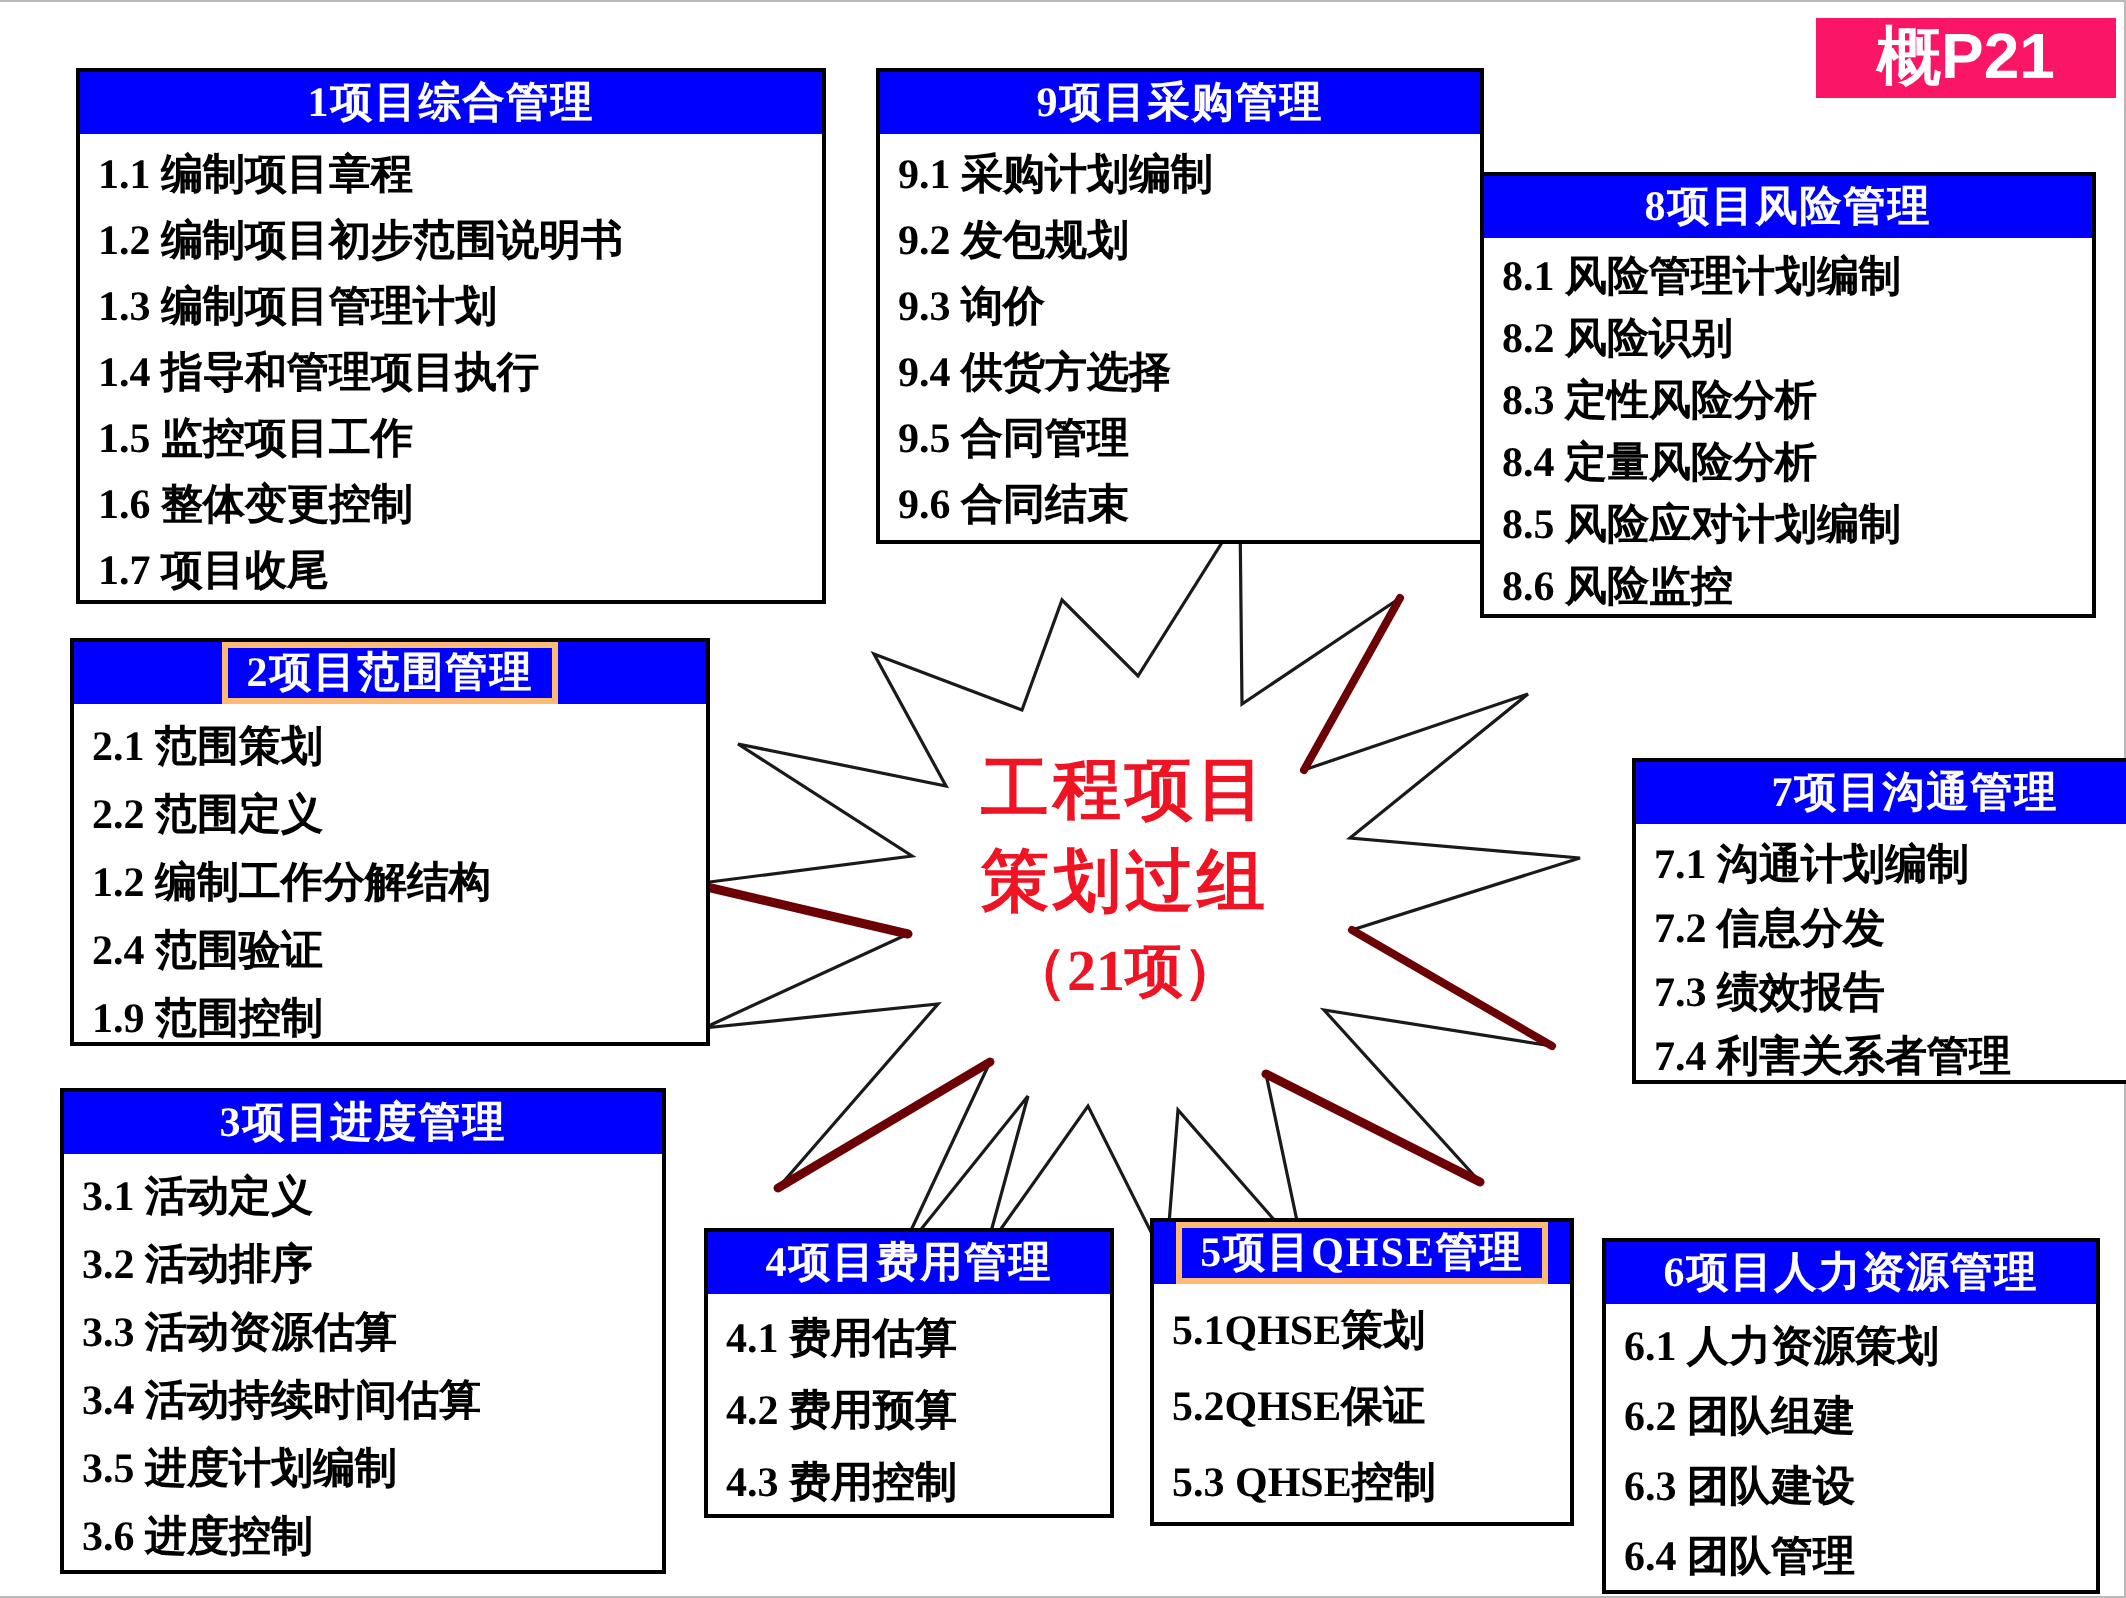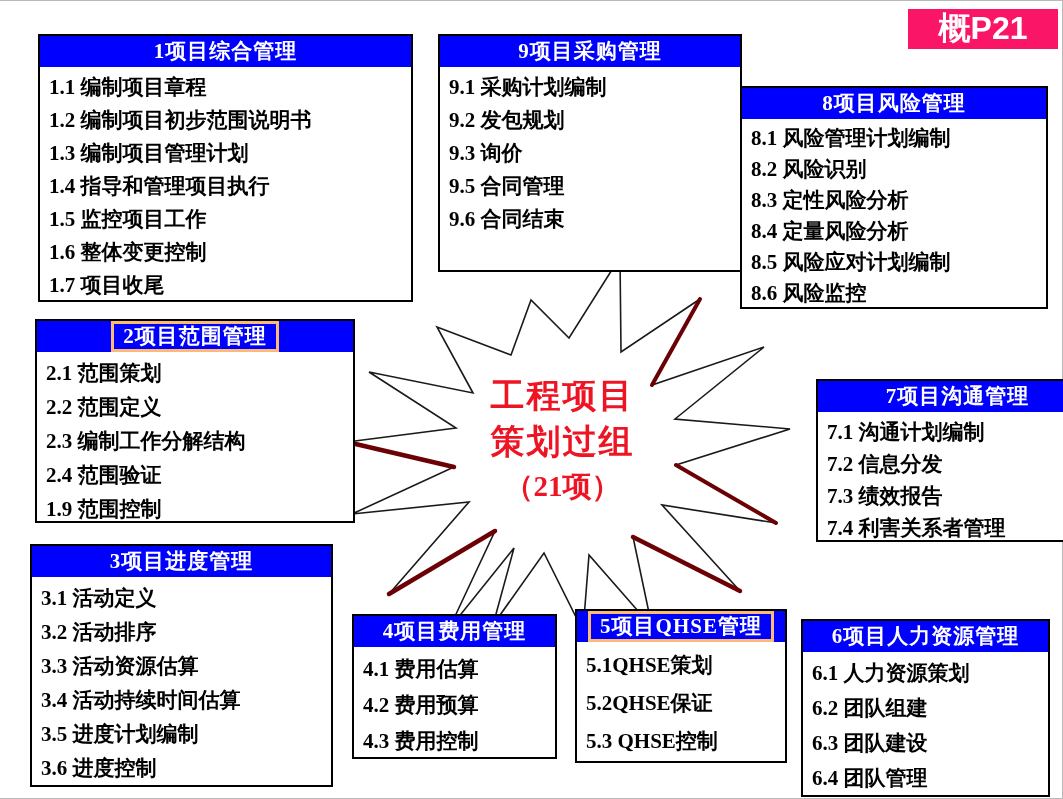--- a/index.html
+++ b/index.html
@@ -66,20 +66,21 @@
   </div>
 
   <div class="box" style="left:438px;top:33px;width:304px;height:238px;">
     <div class="box-header">
       <span class="hdr-frame">9项目采购管理</span>
     </div>
     <div class="box-items lh33">
       <div class="item">9.1 采购计划编制</div>
       <div class="item">9.2 发包规划</div>
       <div class="item">9.3 询价</div>
+      <div class="item">9.4 供货方选择</div>
       <div class="item">9.5 合同管理</div>
       <div class="item">9.6 合同结束</div>
     </div>
   </div>
 
   <div class="box" style="left:740px;top:85px;width:308px;height:223px;">
     <div class="box-header">
       <span class="hdr-frame">8项目风险管理</span>
     </div>
     <div class="box-items lh31">
@@ -92,21 +93,21 @@
     </div>
   </div>
 
   <div class="box framed" style="left:35px;top:318px;width:320px;height:204px;">
     <div class="box-header">
       <span class="hdr-frame">2项目范围管理</span>
     </div>
     <div class="box-items lh34">
       <div class="item">2.1 范围策划</div>
       <div class="item">2.2 范围定义</div>
-      <div class="item">2.3 编制工作分解结构</div>
+      <div class="item">1.2 编制工作分解结构</div>
       <div class="item">2.4 范围验证</div>
       <div class="item">1.9 范围控制</div>
     </div>
   </div>
 
   <div class="box" style="left:772px;top:378px;width:283px;height:163px;margin-left:44px;">
     <div class="box-header">
       <span class="hdr-frame">7项目沟通管理</span>
     </div>
     <div class="box-items lh32">

